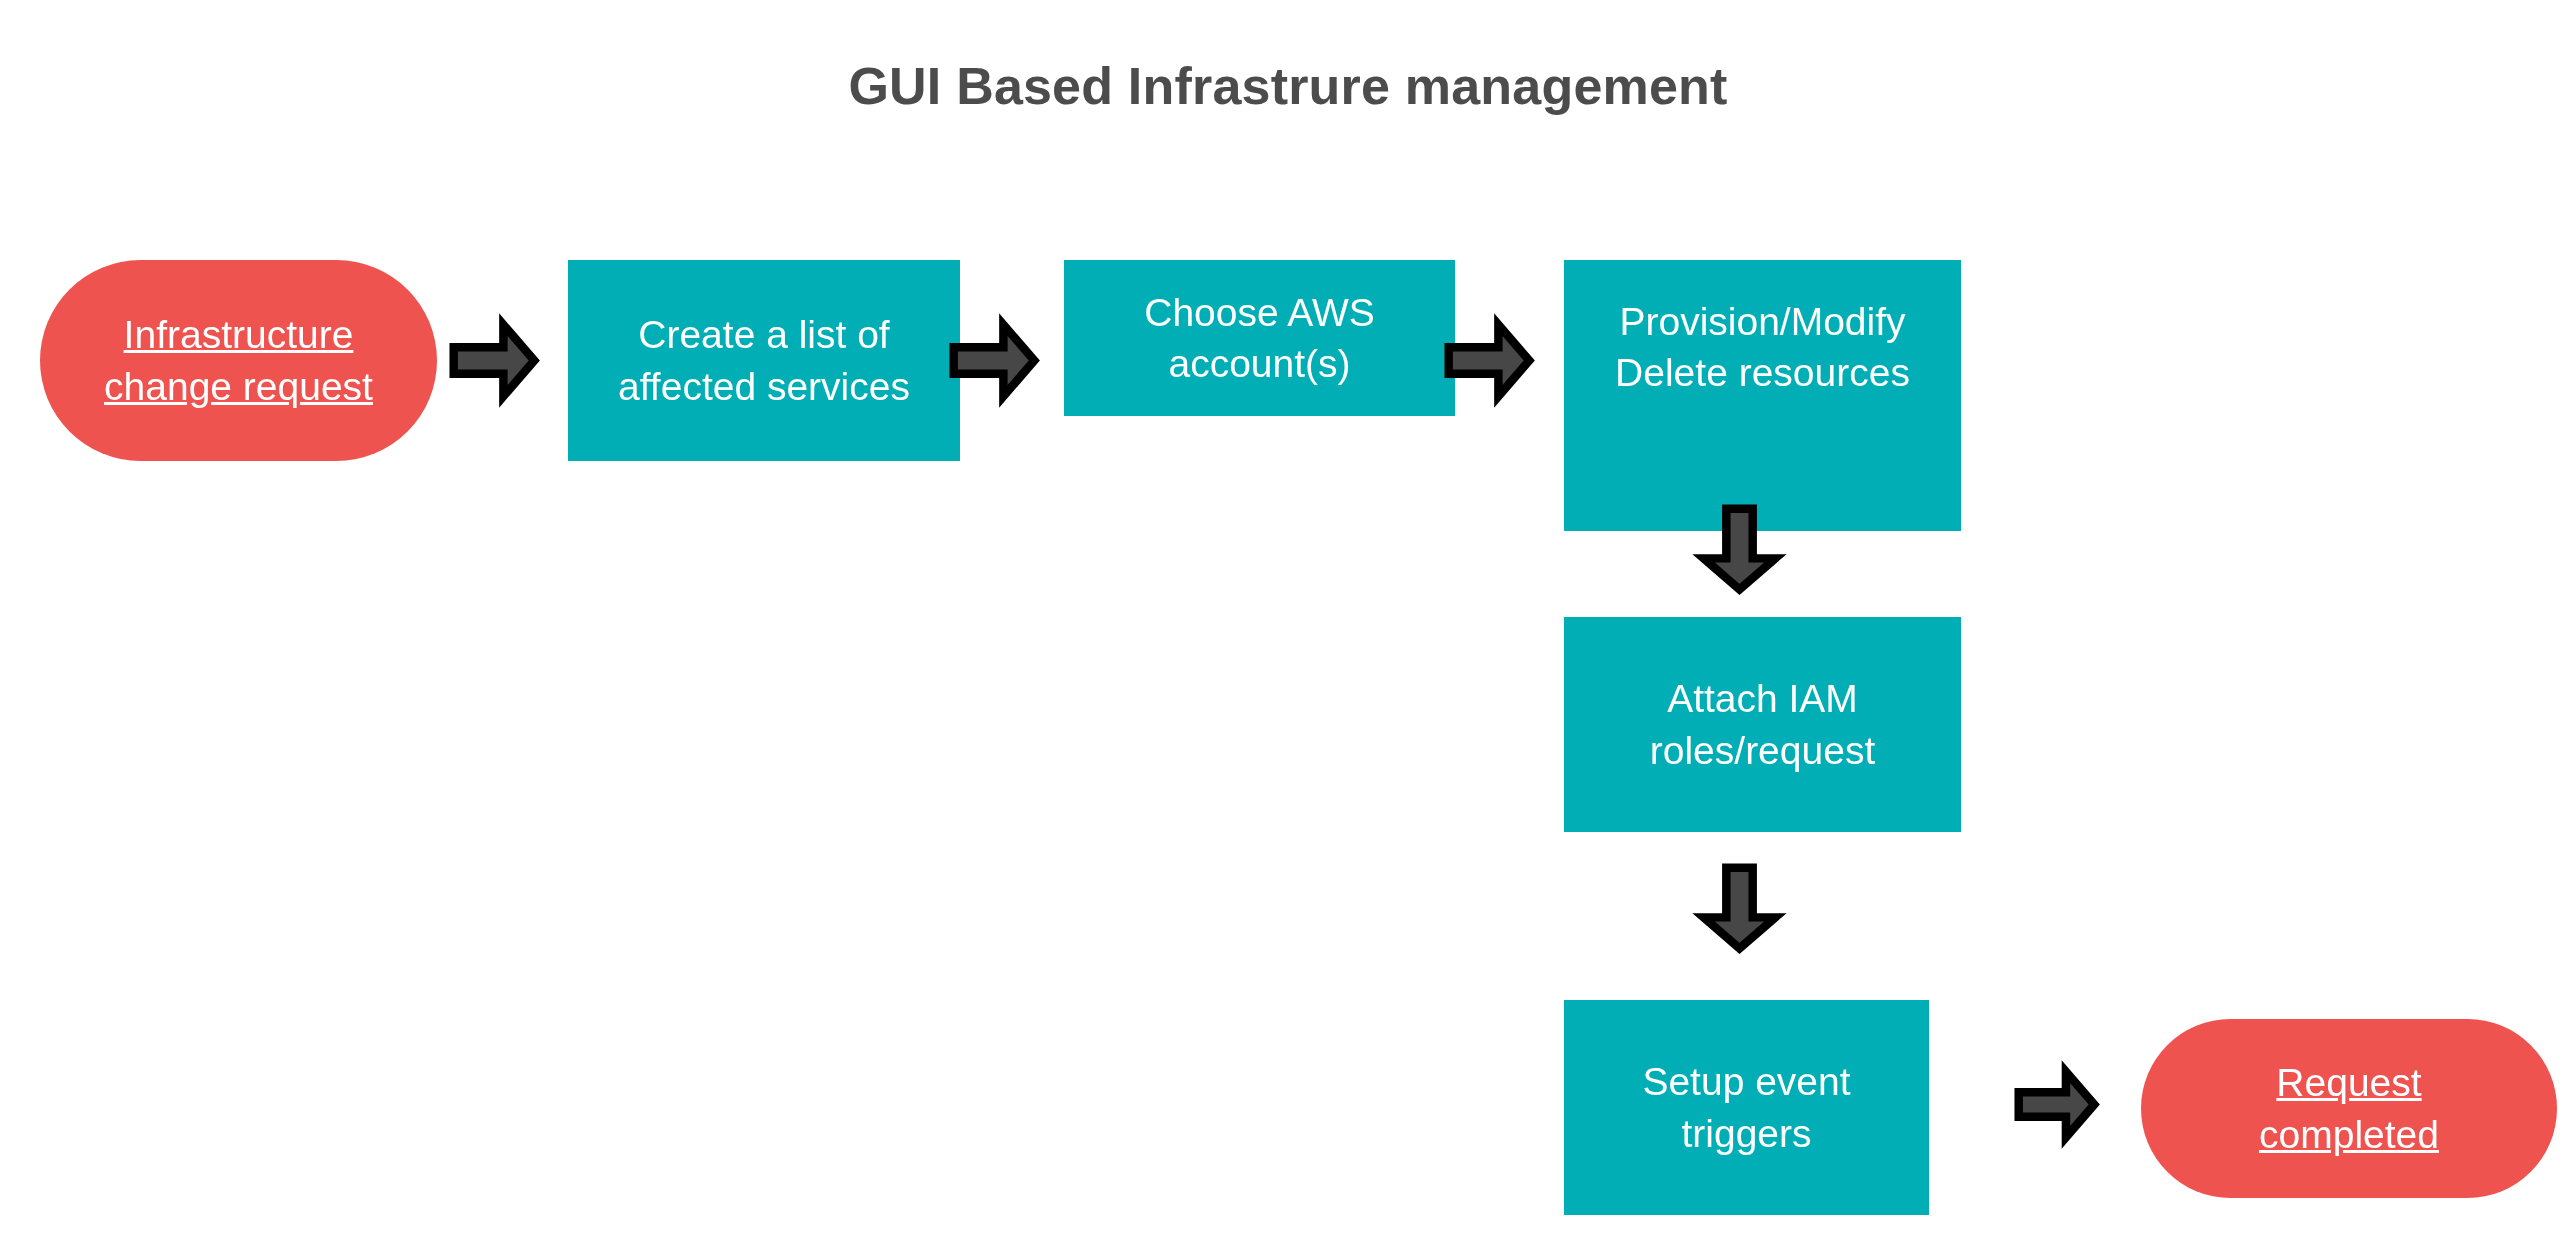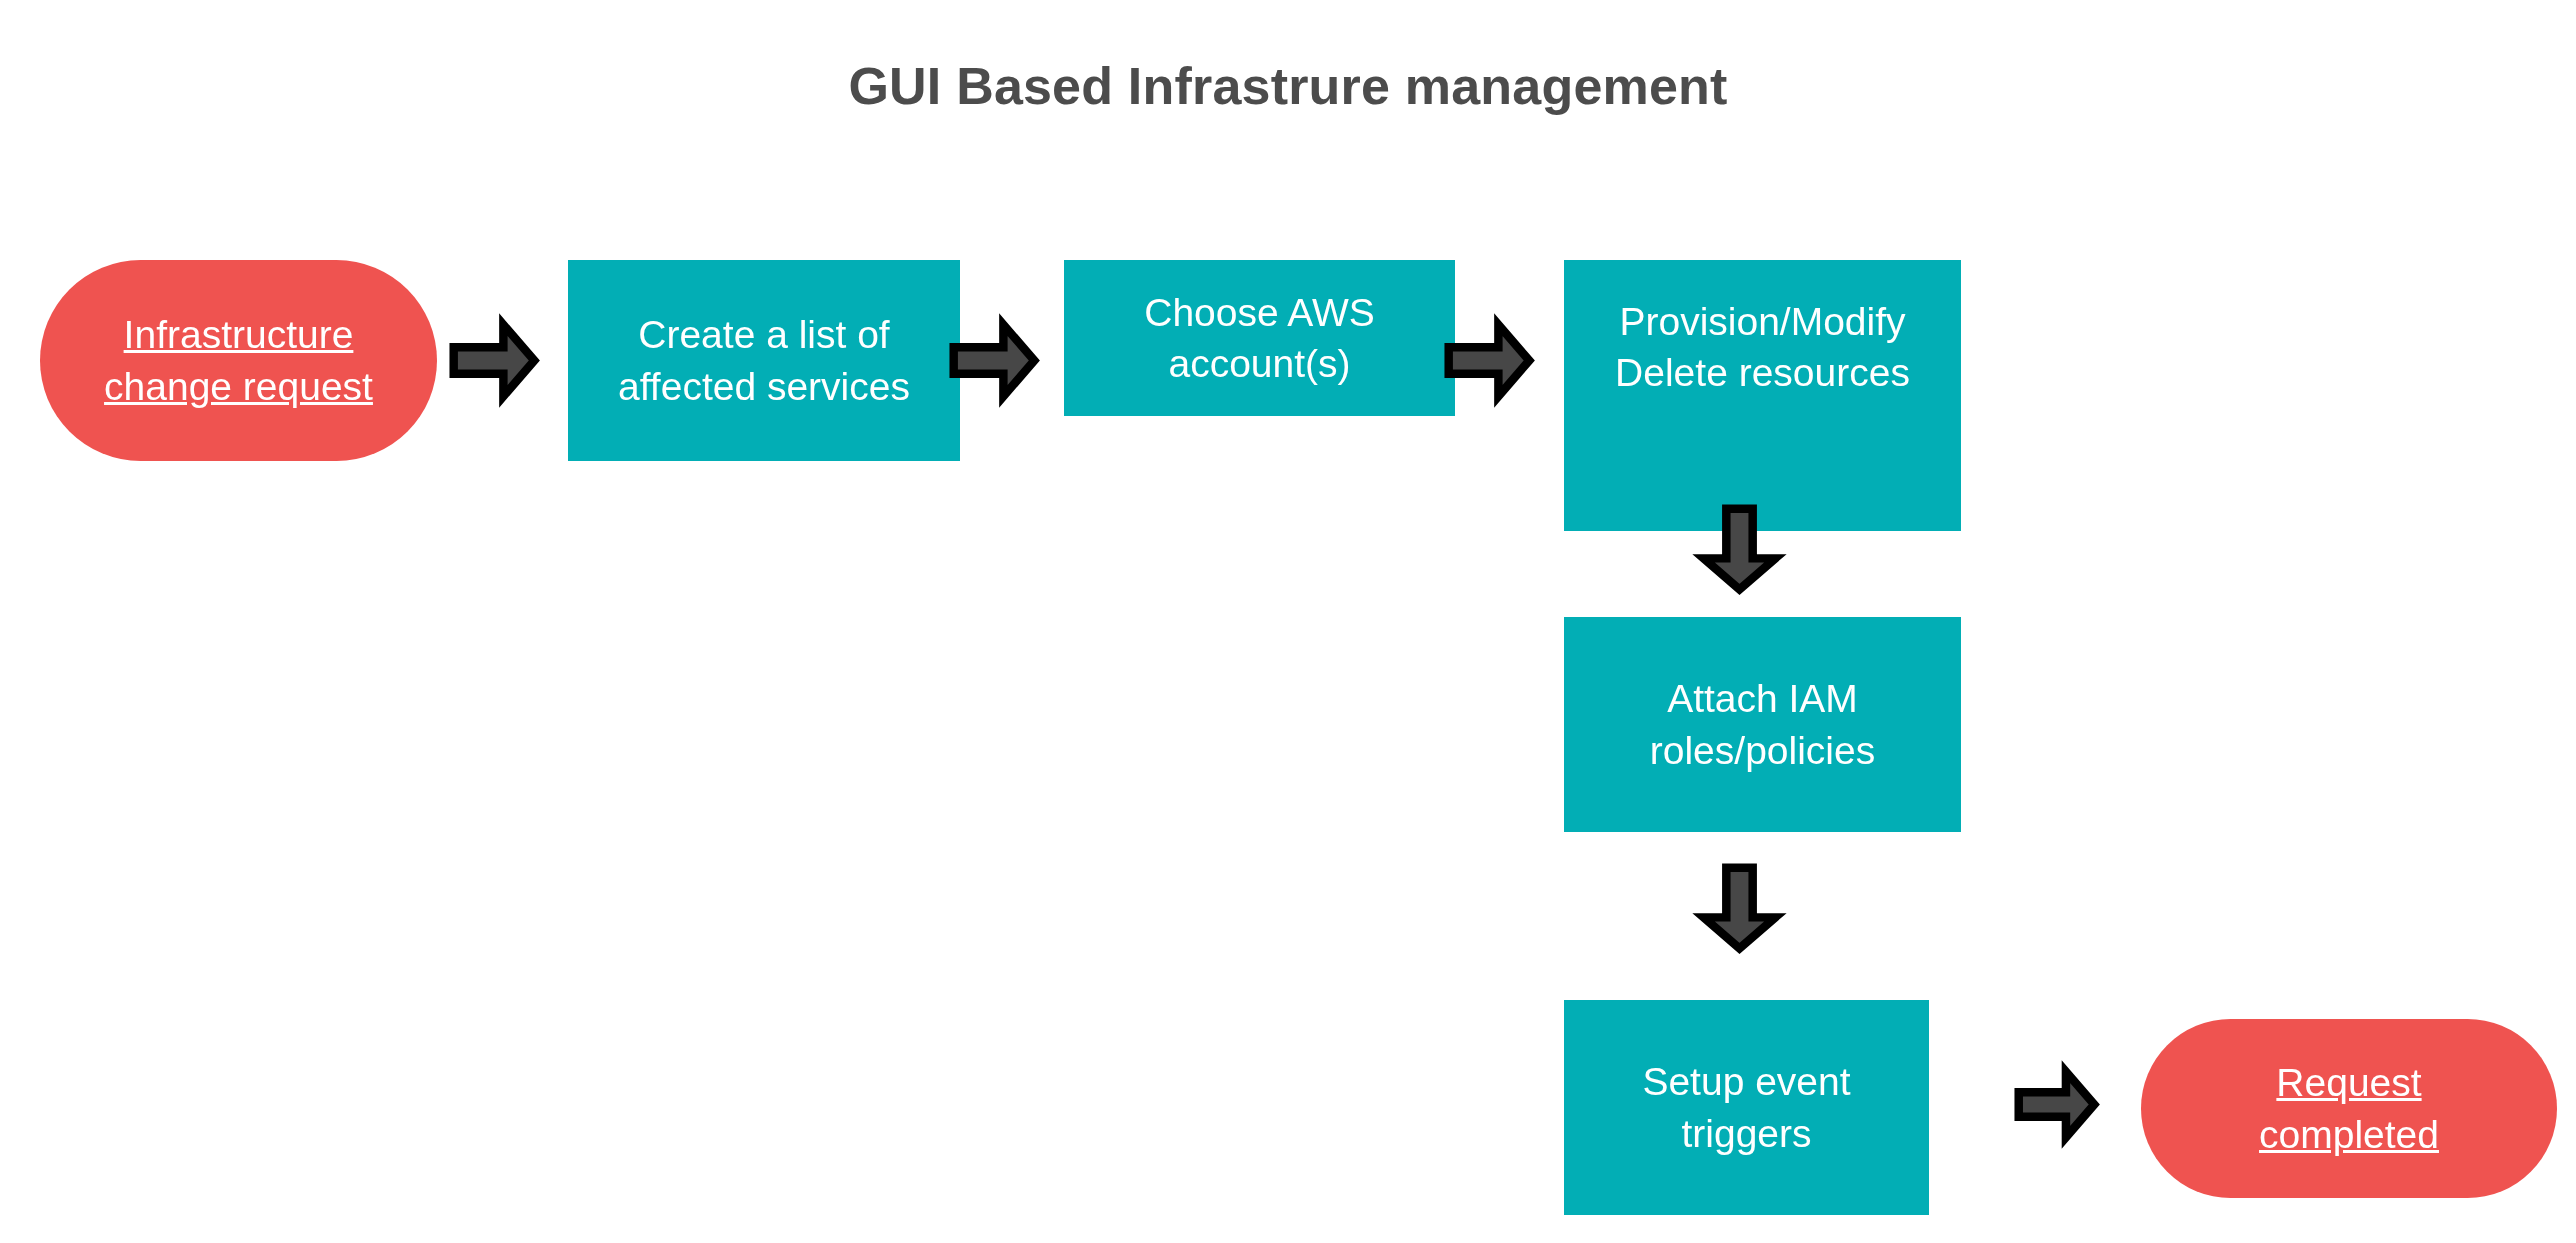--- a/index.html
+++ b/index.html
@@ -134,21 +134,21 @@
   </div>
 
   <div class="arrow" style="left:1699px; top:504px; width:81px; height:90px;">
     <svg viewBox="0 0 86 96" preserveAspectRatio="none">
       <polygon points="29,5 57,5 57,58 81,58 43,91 5,58 29,58"></polygon>
     </svg>
   </div>
 
   <div class="node process" style="left:1540px; top:617px; width:397px; height:215px;">
     <span class="node-label">Attach IAM
-roles/policies</span>
+roles/request</span>
   </div>
 
   <div class="arrow" style="left:1699px; top:863px; width:81px; height:90px;">
     <svg viewBox="0 0 86 96" preserveAspectRatio="none">
       <polygon points="29,5 57,5 57,58 81,58 43,91 5,58 29,58"></polygon>
     </svg>
   </div>
 
   <div class="node process" style="left:1540px; top:1000px; width:365px; height:215px;">
     <span class="node-label">Setup event

